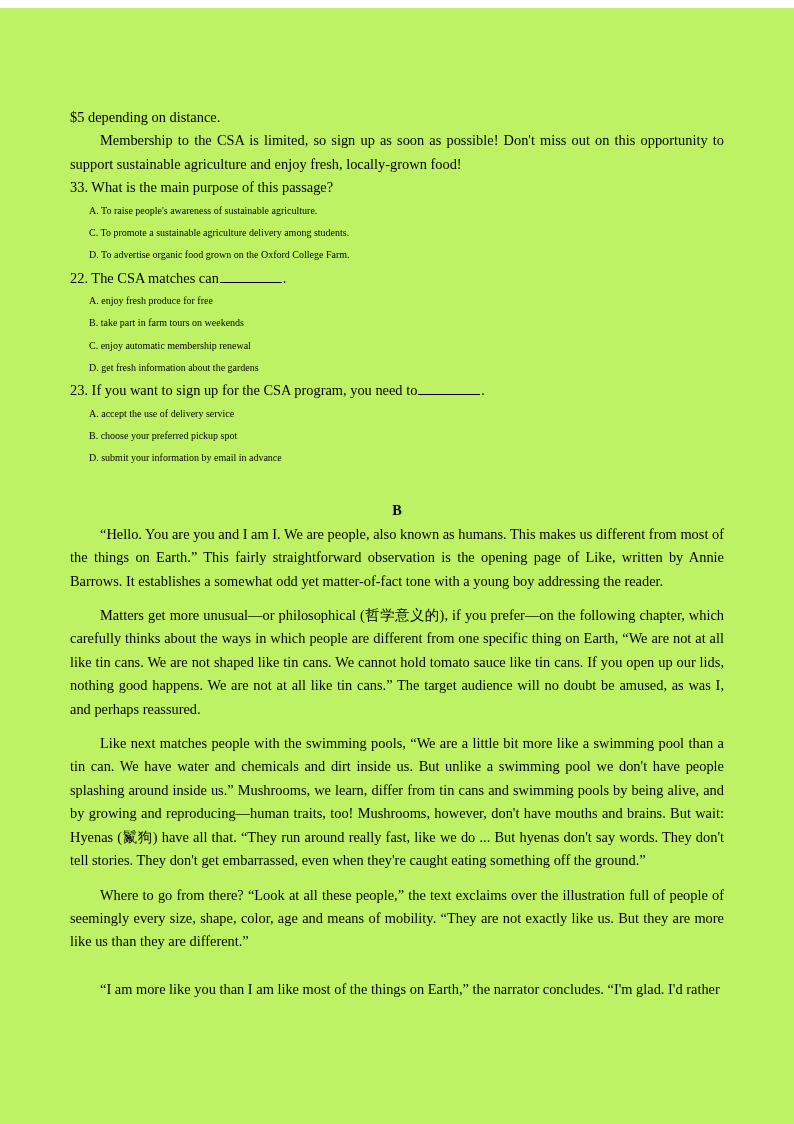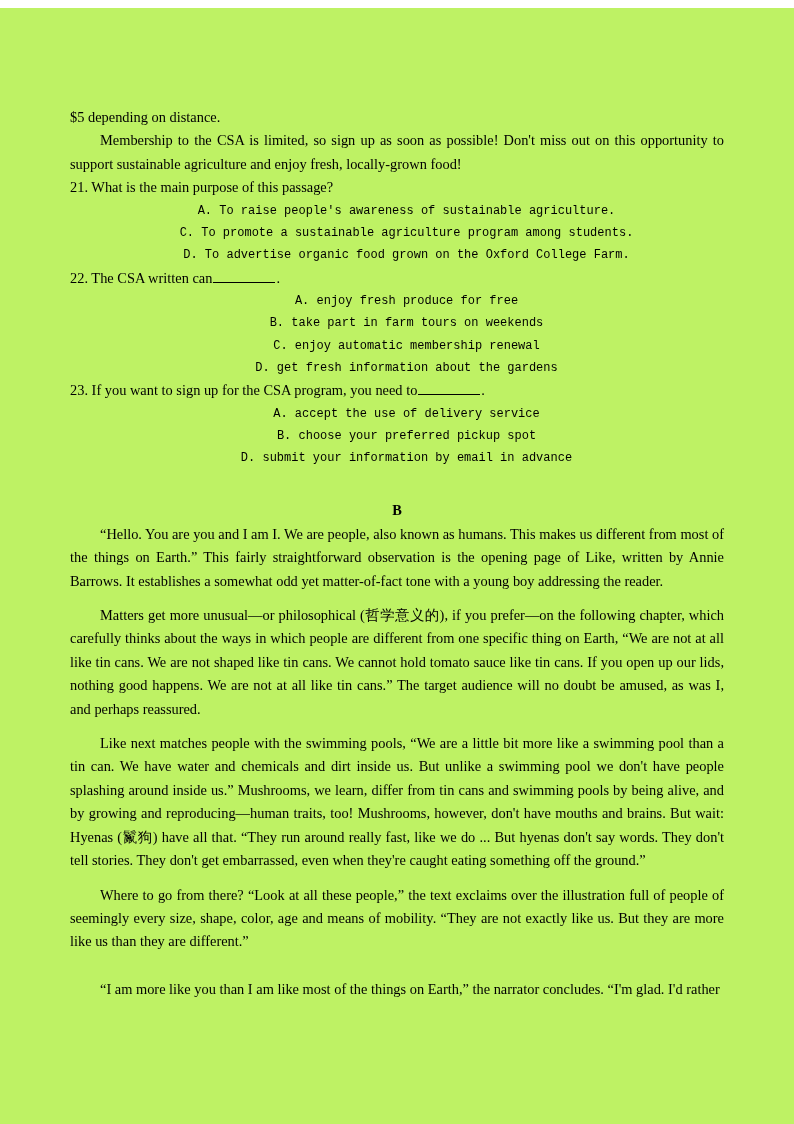--- a/index.html
+++ b/index.html
@@ -40,26 +40,25 @@
     text-align: left;
     margin: 0;
   }
   .question {
     font-size: 14.4px;
     line-height: 23.4px;
     margin: 0;
     text-align: left;
   }
   .option {
-    font-size: 12px;
+    font-size: 10px;
     line-height: 22.3px;
     margin: 0;
     padding-left: 19px;
-    text-align: center;
-    font-family: Liberation Mono, monospace;
+    text-align: left;
   }
   .section-head {
     font-size: 14.4px;
     line-height: 23.4px;
     font-weight: bold;
     text-align: center;
     margin: 0;
   }
   .blank {
     display: inline-block;
@@ -77,30 +76,30 @@
 <body>
 
 <div class="page">
   <div class="content">
 
     <p class="line-plain">$5 depending on distance.</p>
 
     <p class="para para-indent">Membership to the CSA is limited, so sign up as soon as possible! Don't miss out on this opportunity to support sustainable agriculture and enjoy fresh, locally-grown food!</p>
 
     <p class="question">
-      <span>21.</span>
+      <span>33.</span>
       <span>What is the main purpose of this passage?</span>
     </p>
     <p class="option">A. To raise people's awareness of sustainable agriculture.</p>
-    <p class="option">C. To promote a sustainable agriculture program among students.</p>
+    <p class="option">C. To promote a sustainable agriculture delivery among students.</p>
     <p class="option">D. To advertise organic food grown on the Oxford College Farm.</p>
 
     <p class="question">
       <span>22.</span>
-      <span>The CSA written can</span><span class="blank"></span><span>.</span>
+      <span>The CSA matches can</span><span class="blank"></span><span>.</span>
     </p>
     <p class="option">A. enjoy fresh produce for free</p>
     <p class="option">B. take part in farm tours on weekends</p>
     <p class="option">C. enjoy automatic membership renewal</p>
     <p class="option">D. get fresh information about the gardens</p>
 
     <p class="question">
       <span>23.</span>
       <span>If you want to sign up for the CSA program, you need to</span><span class="blank"></span><span>.</span>
     </p>

